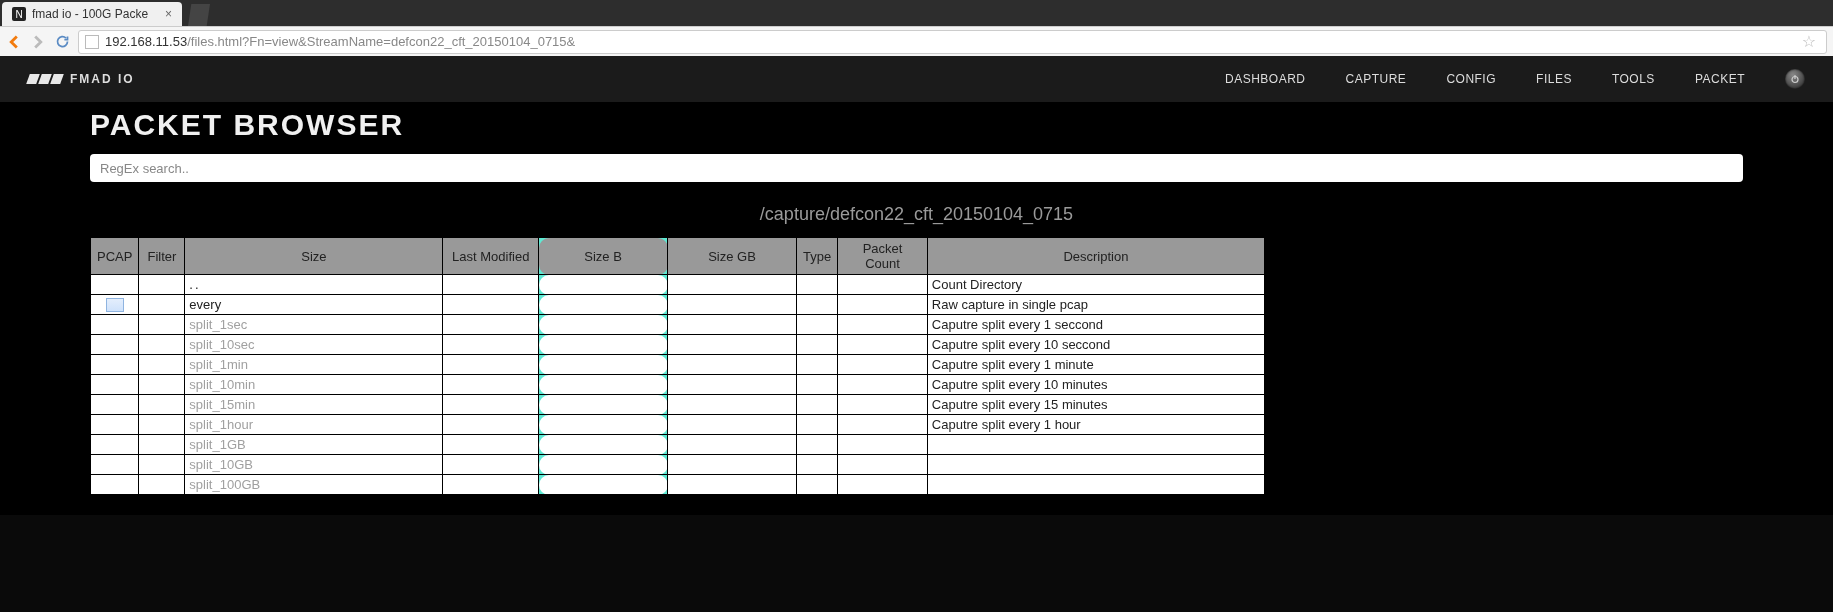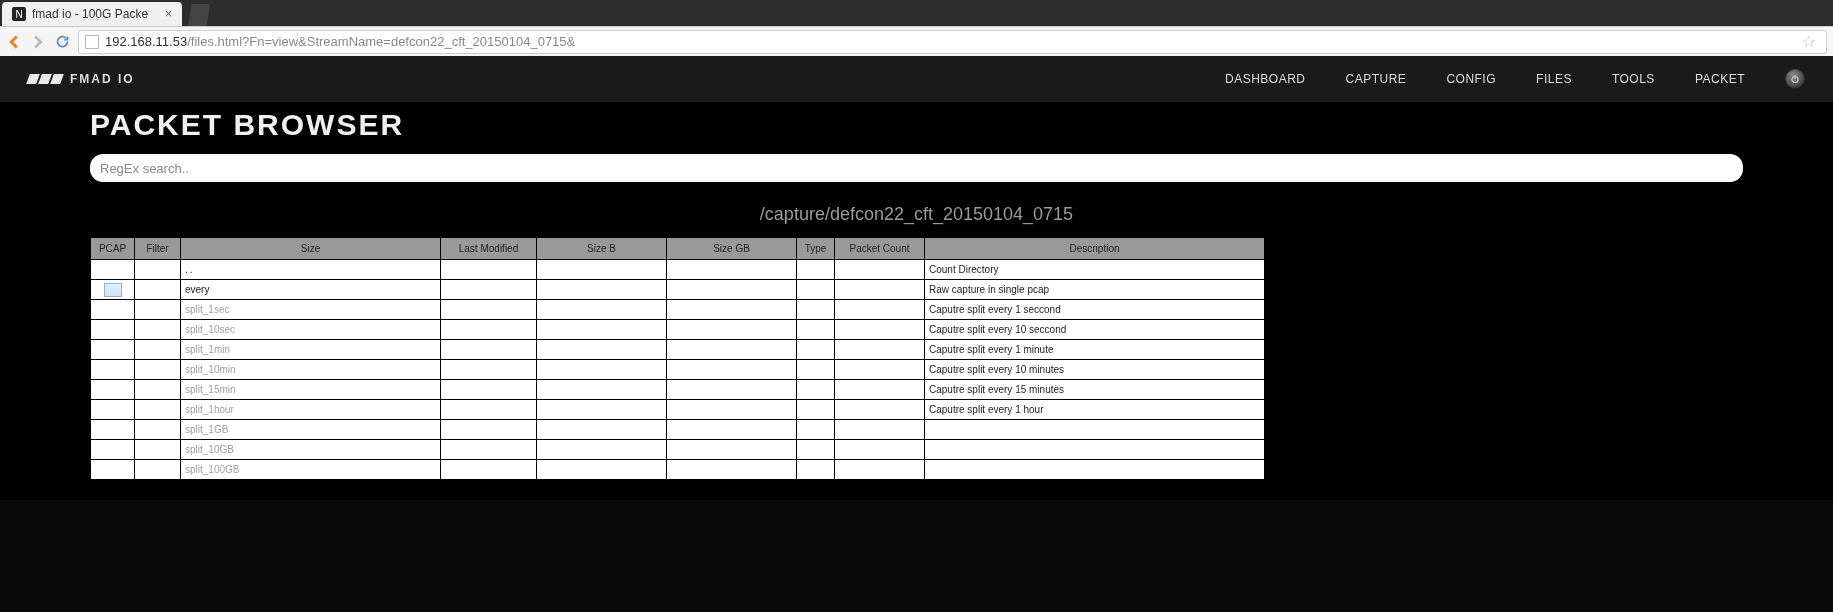--- a/index.html
+++ b/index.html
@@ -125,38 +125,38 @@
     letter-spacing: 2px;
     color: #f0f0f0;
     font-weight: 600;
     margin-bottom: 12px;
   }
   .search-box {
     width: 100%;
     height: 28px;
     background: #fff;
     border: none;
-    border-radius: 13px;
+    border-radius: 4px;
     padding: 0 10px;
     font-size: 13px;
     color: #333;
   }
   .search-box::placeholder { color: #888; }
   .path-text {
     font-size: 18px;
     color: #9a9a9a;
     margin: 22px 0 12px 0;
     text-align: center;
   }
 
   
   table.file-table {
     border-collapse: collapse;
     width: 1175px;
-    font-size: 10px;
+    font-size: 13px;
     background: #5eead4;
   }
   table.file-table th {
     background: #999;
     color: #222;
     font-weight: normal;
     border: 1px solid #000;
     padding: 3px 6px;
     text-align: center;
     height: 22px;
@@ -166,21 +166,21 @@
     background: #fff;
     color: #222;
     padding: 2px 4px;
     height: 20px;
     vertical-align: middle;
   }
   .col-pcap { width: 44px; }
   .col-filter { width: 46px; }
   .col-name { width: 260px; }
   .col-modified { width: 96px; }
-  .col-sizeb { width: 130px; }
+  .col-sizeb { width: 130px; border-radius: 10px; }
   .col-sizegb { width: 130px; }
   .col-type { width: 38px; }
   .col-pkt { width: 90px; }
   .col-desc { width: 340px; }
   .name-link { color: #222; cursor: pointer; }
   .name-muted { color: #a0a0a0; }
   .pcap-icon {
     width: 18px; height: 14px;
     display: block;
     margin: 0 auto;

